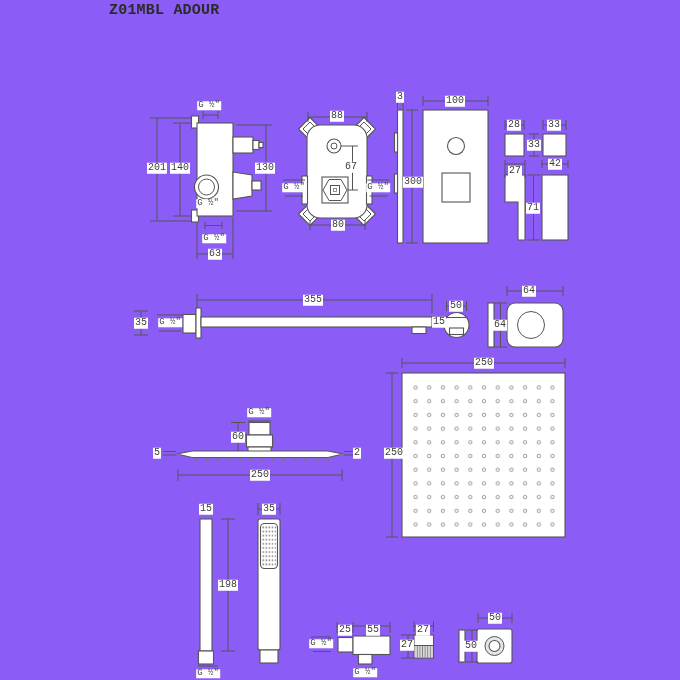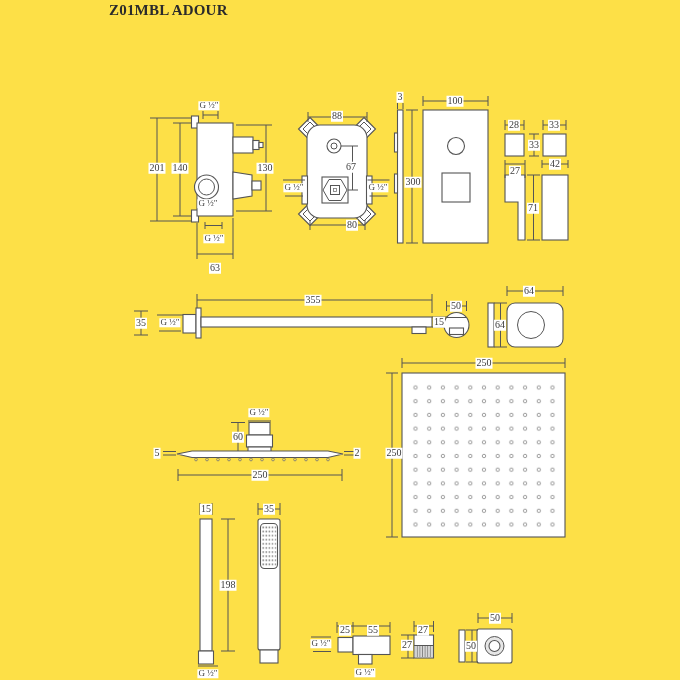--- a/index.html
+++ b/index.html
@@ -1,17 +1,17 @@
 <!DOCTYPE html>
 <html><head>
 <meta charset="utf-8">
 <style>
   html,body{margin:0;padding:0;background:#fff;}
-  .canvas{position:relative;width:680px;height:680px;background:#fde047;overflow:hidden;
-          font-family:Liberation Serif, serif;}
+  .canvas{position:relative;width:680px;height:680px;background:#8b5cf6;overflow:hidden;
+          font-family:Liberation Mono, monospace;}
   .title{position:absolute;left:109px;top:2px;font-size:15px;font-weight:700;color:#2b2b2b;
          letter-spacing:.2px;white-space:nowrap;}
   .lbl{position:absolute;transform:translate(-50%,-50%);background:#fff;color:#3c3c3c;
        font-size:10px;line-height:1.05;padding:0 1px;white-space:nowrap;}
   .g12{font-size:9px;color:#444;}
   svg{position:absolute;left:0;top:0;}
   .ln{stroke:#555;stroke-width:1;fill:none;}
   .sh{stroke:#555;stroke-width:1.1;fill:#fff;}
   .thin{stroke:#777;stroke-width:.8;fill:none;}
 </style>
@@ -213,27 +213,27 @@
 </svg>
 
 <div class="title">Z01MBL ADOUR</div>
 
 <div class="lbl g12" style="left:209px;top:106px">G ½″</div>
 <div class="lbl" style="left:157px;top:168px">201</div>
 <div class="lbl" style="left:180px;top:168px">140</div>
 <div class="lbl" style="left:265px;top:168px">130</div>
 <div class="lbl g12" style="left:208px;top:204px">G ½″</div>
 <div class="lbl g12" style="left:214px;top:239px">G ½″</div>
-<div class="lbl" style="left:215px;top:268px">63</div>
+<div class="lbl" style="left:215px;top:254px">63</div>
 
 <div class="lbl" style="left:337px;top:116px">88</div>
 <div class="lbl" style="left:351px;top:167px">67</div>
 <div class="lbl g12" style="left:294px;top:188px">G ½″</div>
 <div class="lbl g12" style="left:378px;top:188px">G ½″</div>
-<div class="lbl" style="left:352px;top:225px">80</div>
+<div class="lbl" style="left:338px;top:225px">80</div>
 <div class="lbl" style="left:400px;top:97px">3</div>
 
 <div class="lbl" style="left:455px;top:101px">100</div>
 <div class="lbl" style="left:413px;top:182px">300</div>
 
 <div class="lbl" style="left:514px;top:125px">28</div>
 <div class="lbl" style="left:534px;top:145px">33</div>
 <div class="lbl" style="left:554px;top:125px">33</div>
 <div class="lbl" style="left:515px;top:171px">27</div>
 <div class="lbl" style="left:533px;top:208px">71</div>

